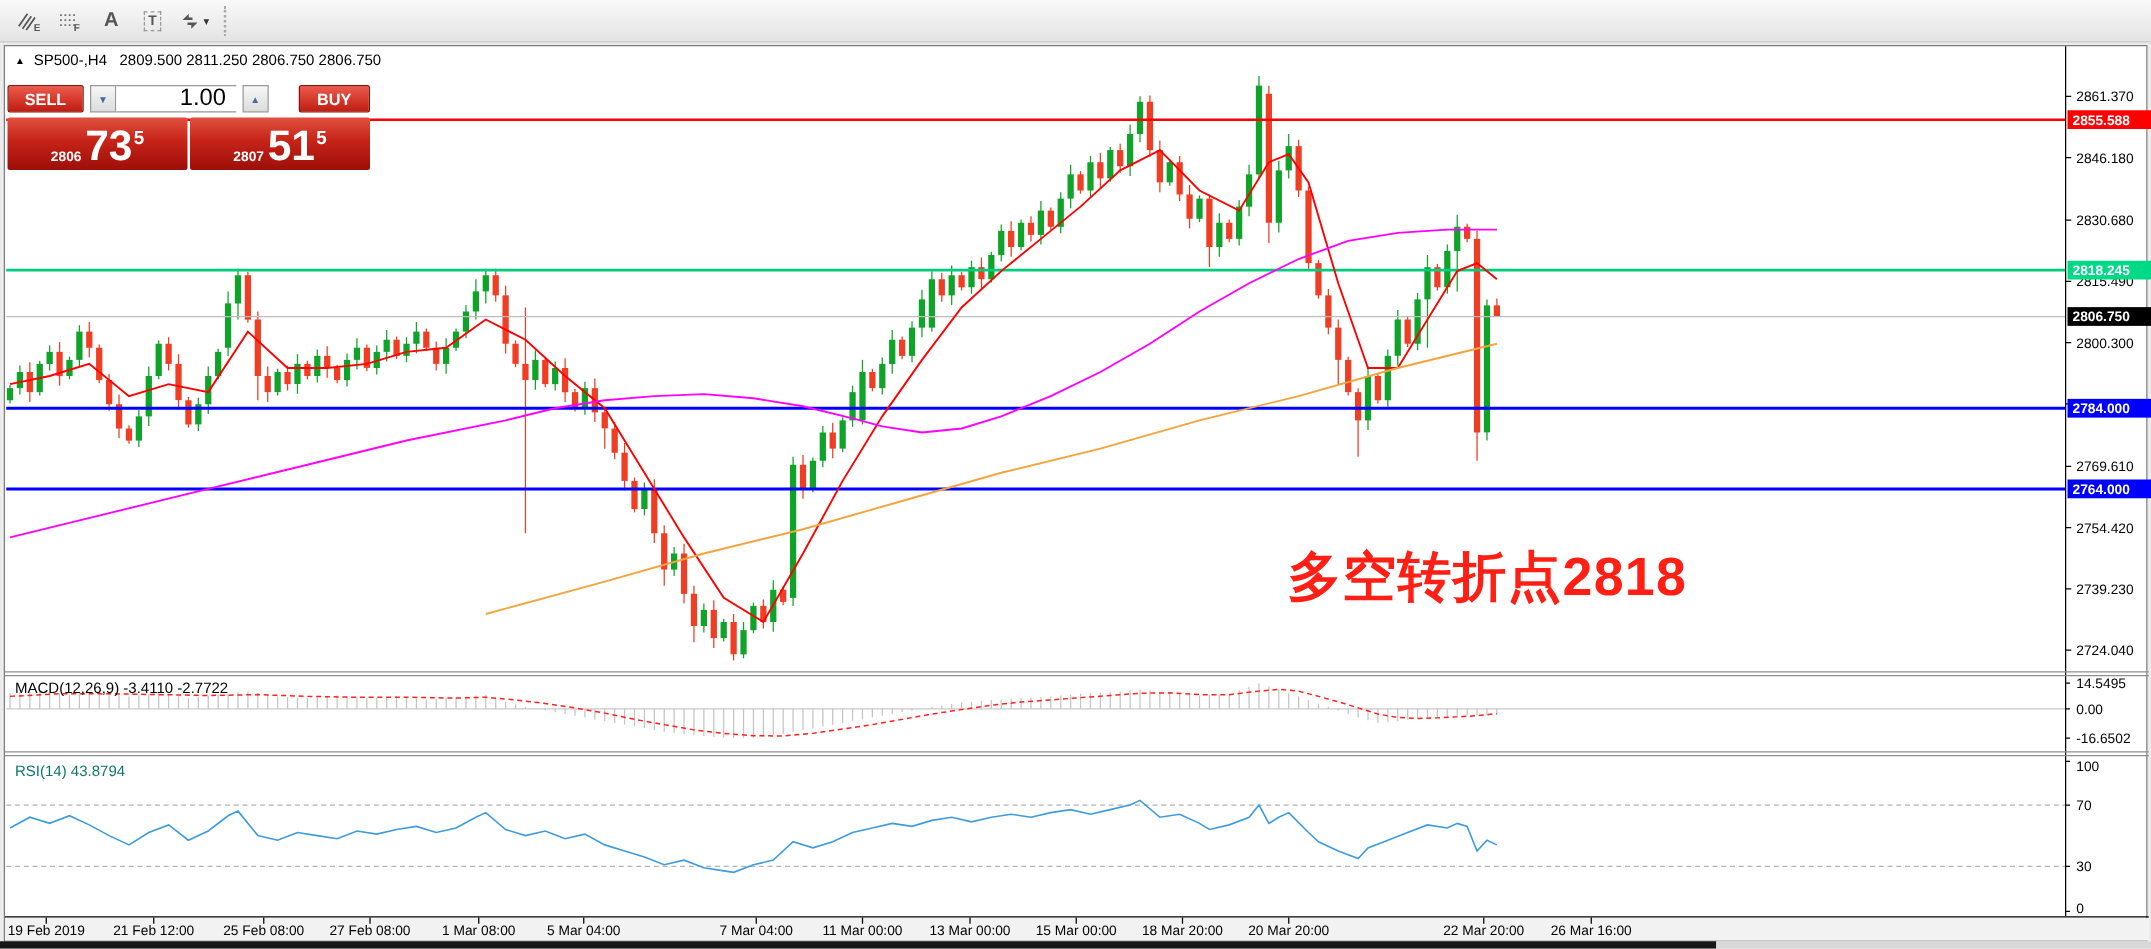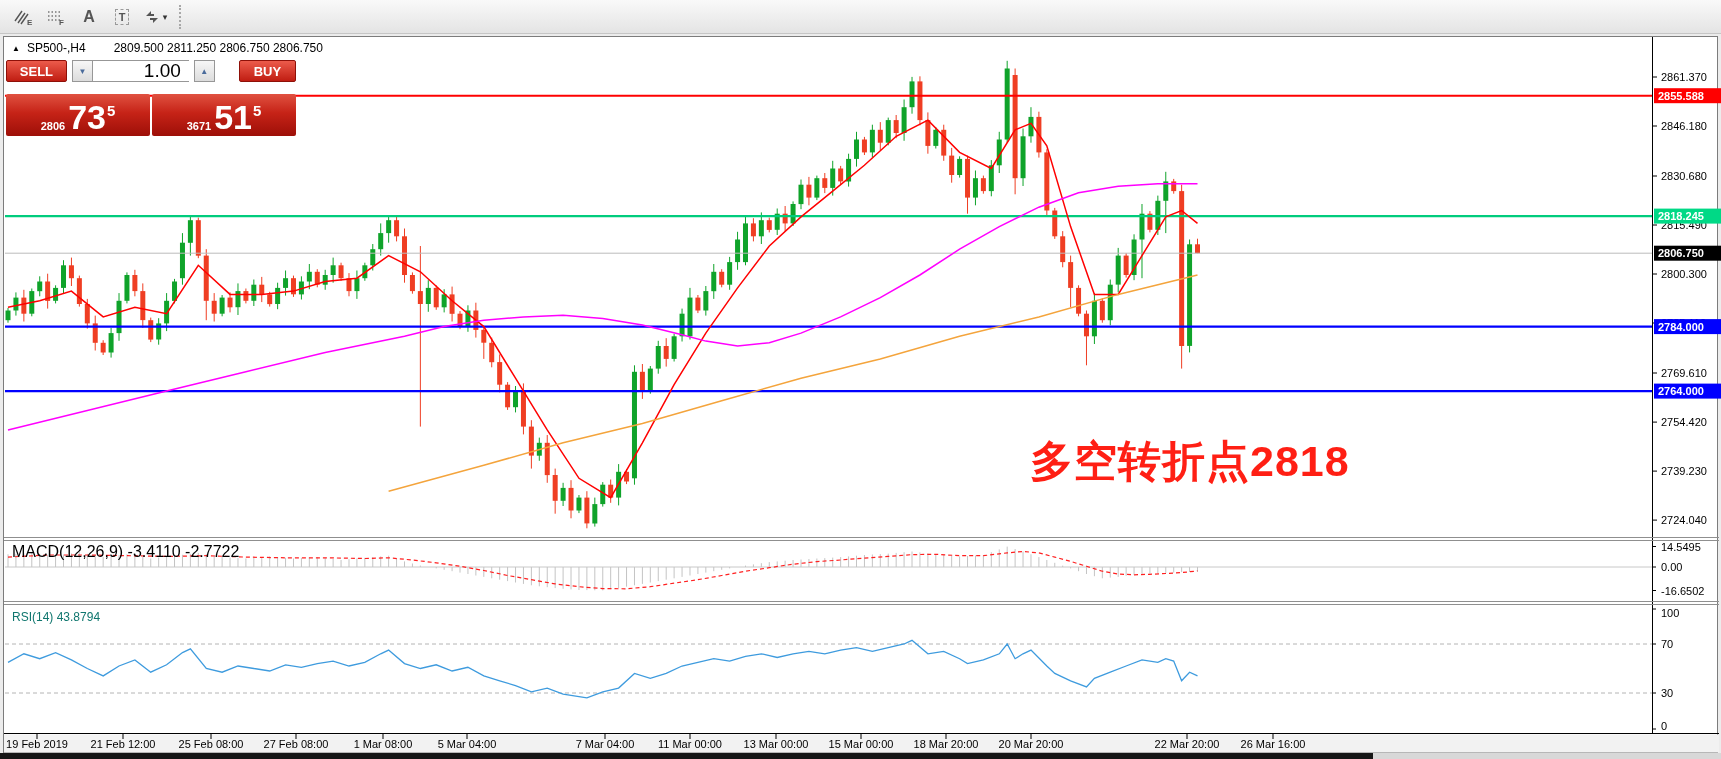--- a/index.html
+++ b/index.html
@@ -14,37 +14,37 @@
 .caret{font-size:9px;color:#333;margin-left:2px}
 .sep{height:24px;border-left:2px dotted #a8a8a8;margin:0 10px 0 6px}
 .tfbtn{min-width:30px;height:24px;display:inline-flex;align-items:center;justify-content:center;font-size:12px;color:#333;padding:0 5px;margin-right:1px}
 .tfbtn.active{background:#faf5ed;border:1px solid #8d8d8d}
 
 #window{position:absolute;left:3px;top:36px;width:1715px;height:717px;background:#fff;border:1px solid #7c7c7c;z-index:0}
 #chart-svg{position:absolute;left:0;top:0;z-index:1;pointer-events:none}
 
 #title{position:absolute;left:12px;top:41px;z-index:3;font-size:12px;color:#000;display:flex;align-items:center}
 #title .tri{font-size:8px;margin-right:7px}
-#title .sym{margin-right:28px}
+#title .sym{margin-right:10px}
 
 #trade-panel{position:absolute;left:6px;top:60px;width:290px;z-index:3}
-.tp-row{display:flex;align-items:flex-start;height:30px}
+.tp-row{display:flex;align-items:flex-end;height:30px}
 .bigbtn{height:22px;border:1px solid #8e1008;border-radius:2px;background:linear-gradient(#ec5b4b,#c01d12);color:#fff;font-size:13px;font-weight:bold;font-family:"Liberation Sans",sans-serif}
 #sell-btn{width:66px}
 #buy-btn{width:62px;margin-left:24px}
 .spin{width:23px;height:22px;border:1px solid #979797;background:linear-gradient(#f7f7f7,#dcdcdc);font-size:8px;color:#4a6b9b;padding:0;margin-left:5px}
 #vol{width:96px;height:22px;border:1px solid #979797;border-left:none;border-right:none;text-align:right;padding-right:8px;font-size:19px;font-family:"Liberation Sans",sans-serif}
 .tp-quotes{display:flex;margin-top:4px}
 .quote{width:144px;height:42px;background:linear-gradient(180deg,#e05140 0%,#c62317 45%,#9d0f08 100%);border-radius:2px;color:#fff;display:flex;align-items:flex-end;justify-content:center;padding-bottom:4px}
 .quote+.quote{margin-left:2px}
 .qsmall{font-size:11px;font-weight:bold;margin-right:3px;line-height:1}
 .qbig{font-size:34px;font-weight:bold;line-height:0.85}
 .qsup{font-size:15px;font-weight:bold;line-height:1;transform:translateY(-14px);margin-left:1px}
 
-#macd-label{position:absolute;left:12px;top:543px;font-size:16px;color:#000;z-index:2}
+#macd-label{position:absolute;left:12px;top:543px;font-size:12px;color:#000;z-index:2}
 #rsi-label{position:absolute;left:12px;top:610px;font-size:12px;color:#0f766e;z-index:2}
 
 #annotation{position:absolute;left:1030px;top:433px;font-size:43px;font-weight:bold;color:#ff1f14;z-index:2;letter-spacing:1px;font-family:"Liberation Sans",sans-serif}
 
 #bottom-strip-dark{position:absolute;left:0;top:753px;width:1373px;height:6px;background:#161616;z-index:3}
 #bottom-strip-light{position:absolute;left:1373px;top:753px;width:348px;height:6px;background:#d8d8d8;z-index:3}
 </style>
 </head>
 <body>
 
@@ -641,21 +641,21 @@
     <button class="spin">▲</button>
     <button class="bigbtn" id="buy-btn">BUY</button>
   </div>
   <div class="tp-quotes">
     <div class="quote">
       <span class="qsmall">2806</span>
       <span class="qbig">73</span>
       <span class="qsup">5</span>
     </div>
     <div class="quote">
-      <span class="qsmall">3671</span>
+      <span class="qsmall">2807</span>
       <span class="qbig">51</span>
       <span class="qsup">5</span>
     </div>
   </div>
 </div>
 
 <div id="macd-label">MACD(12,26,9) -3.4110 -2.7722</div>
 <div id="rsi-label">RSI(14) 43.8794</div>
 
 <div id="annotation">多空转折点2818</div>

